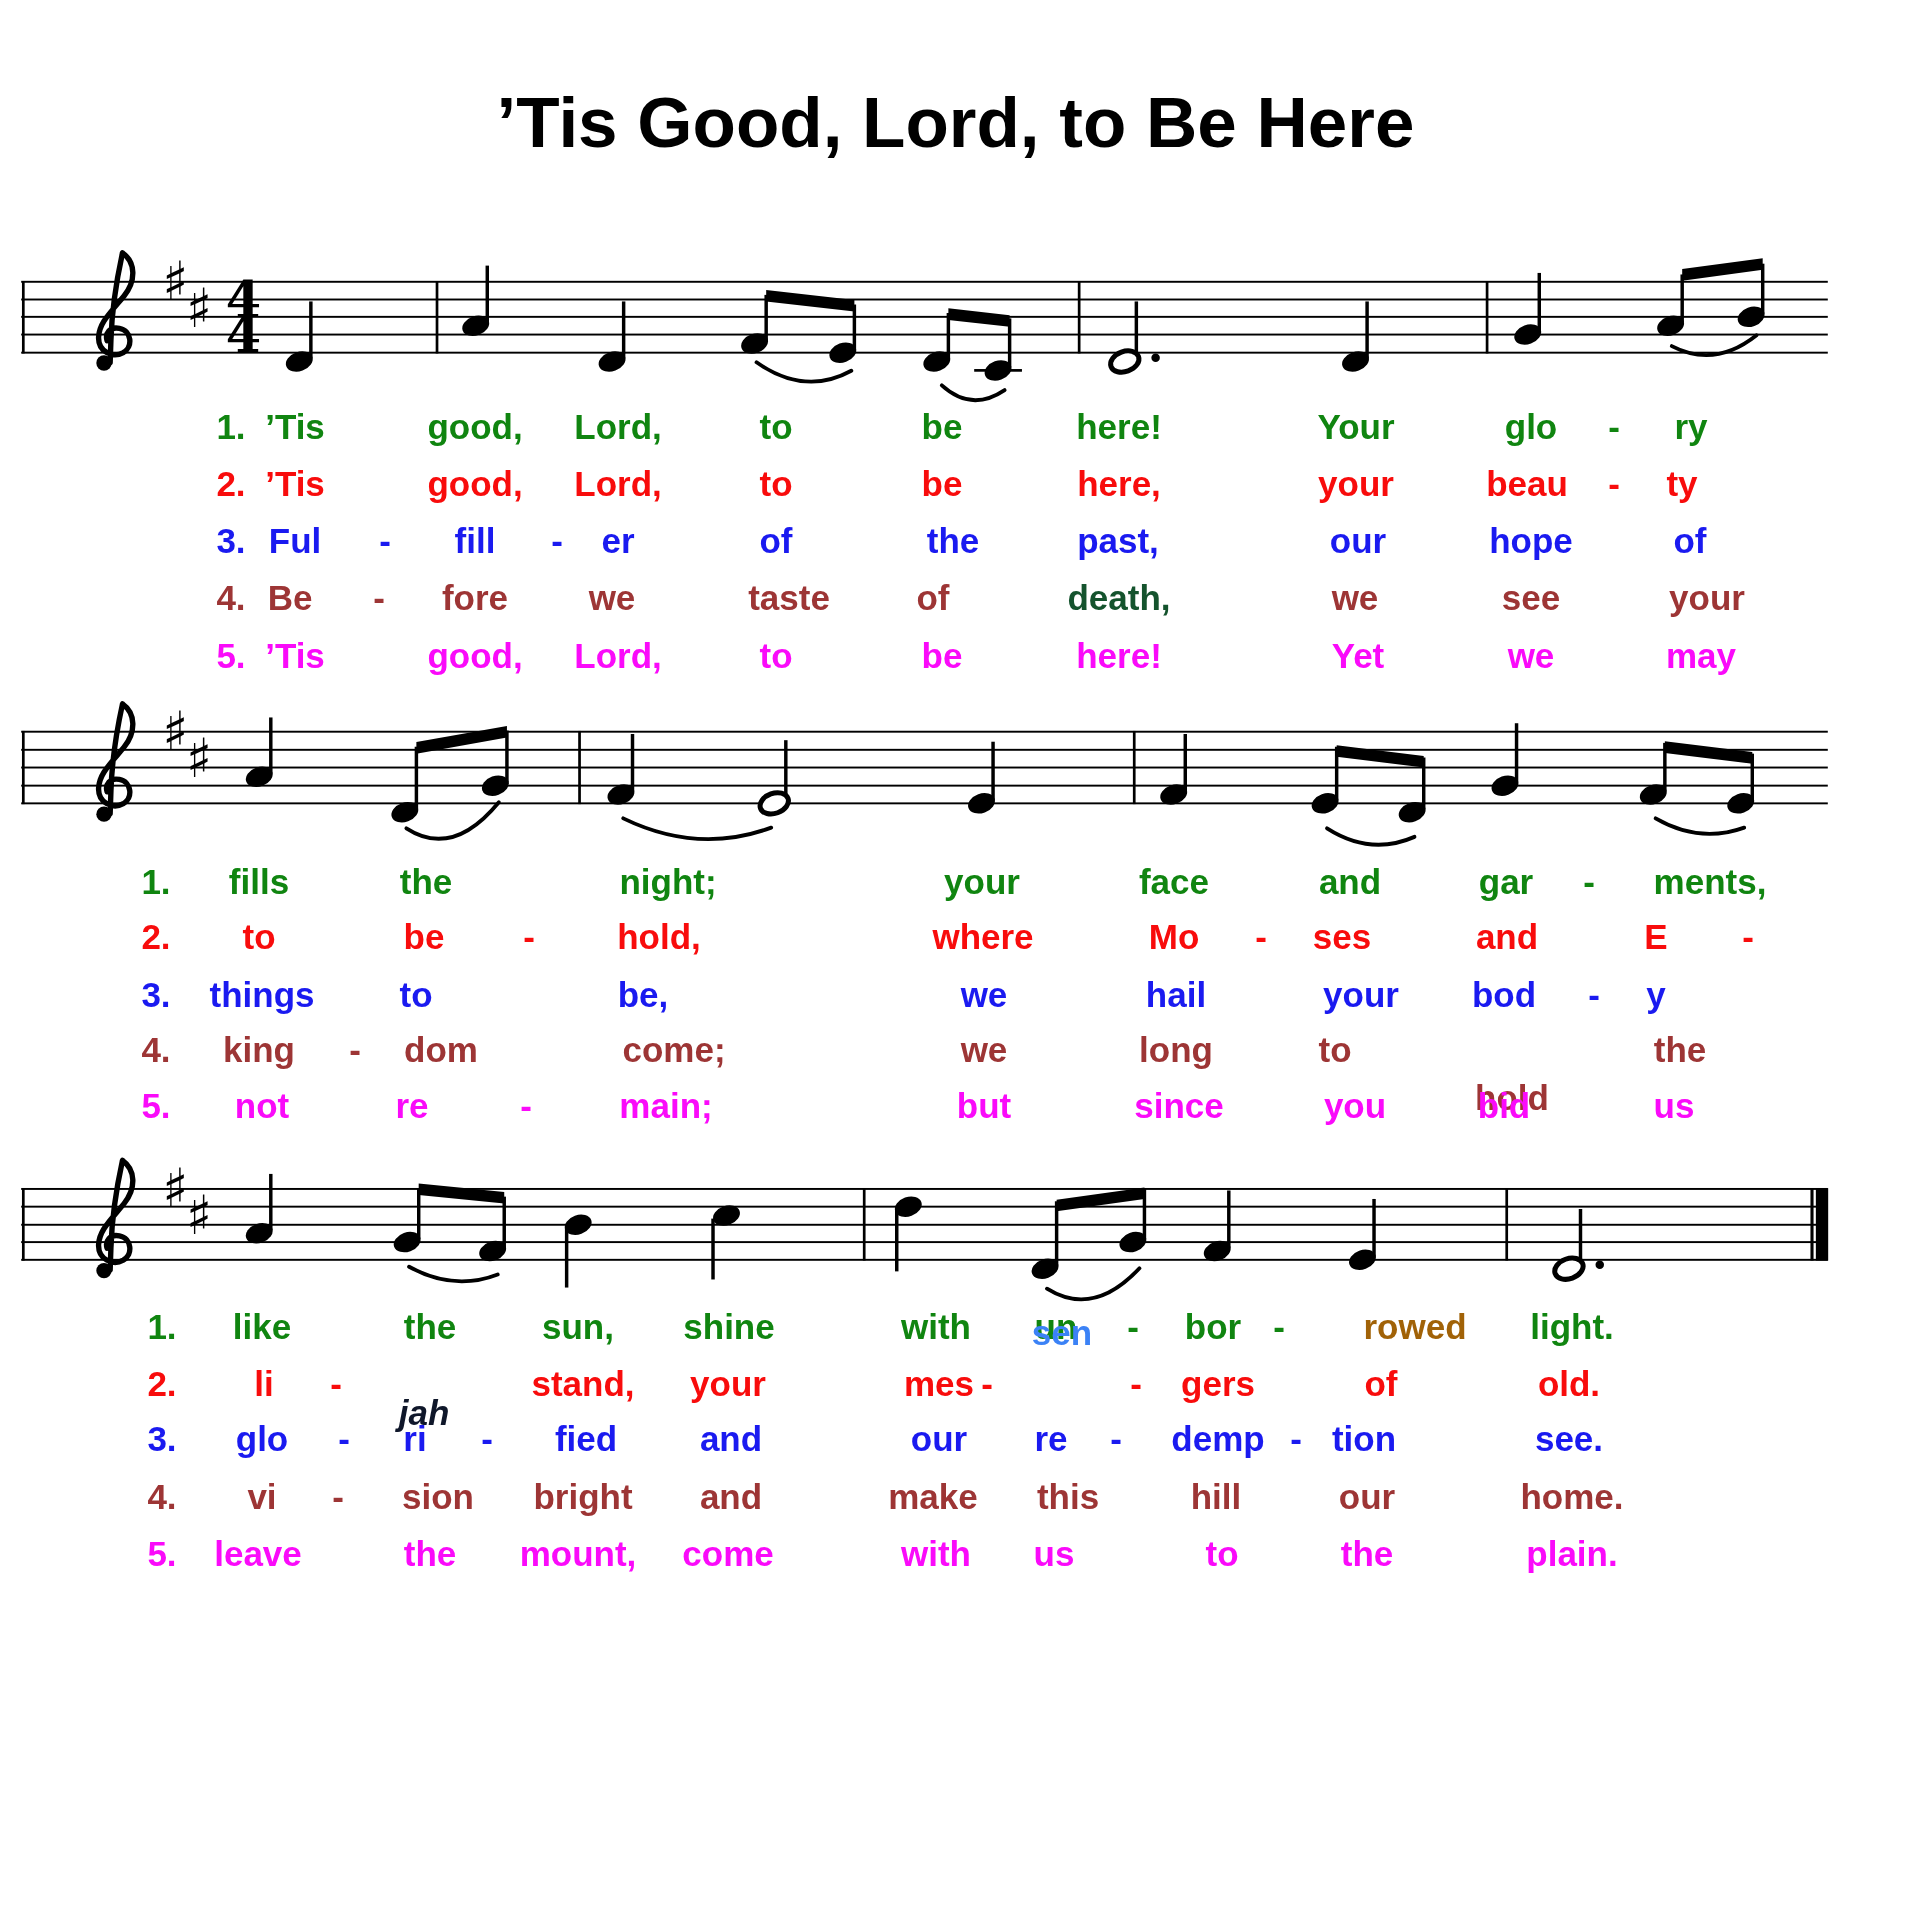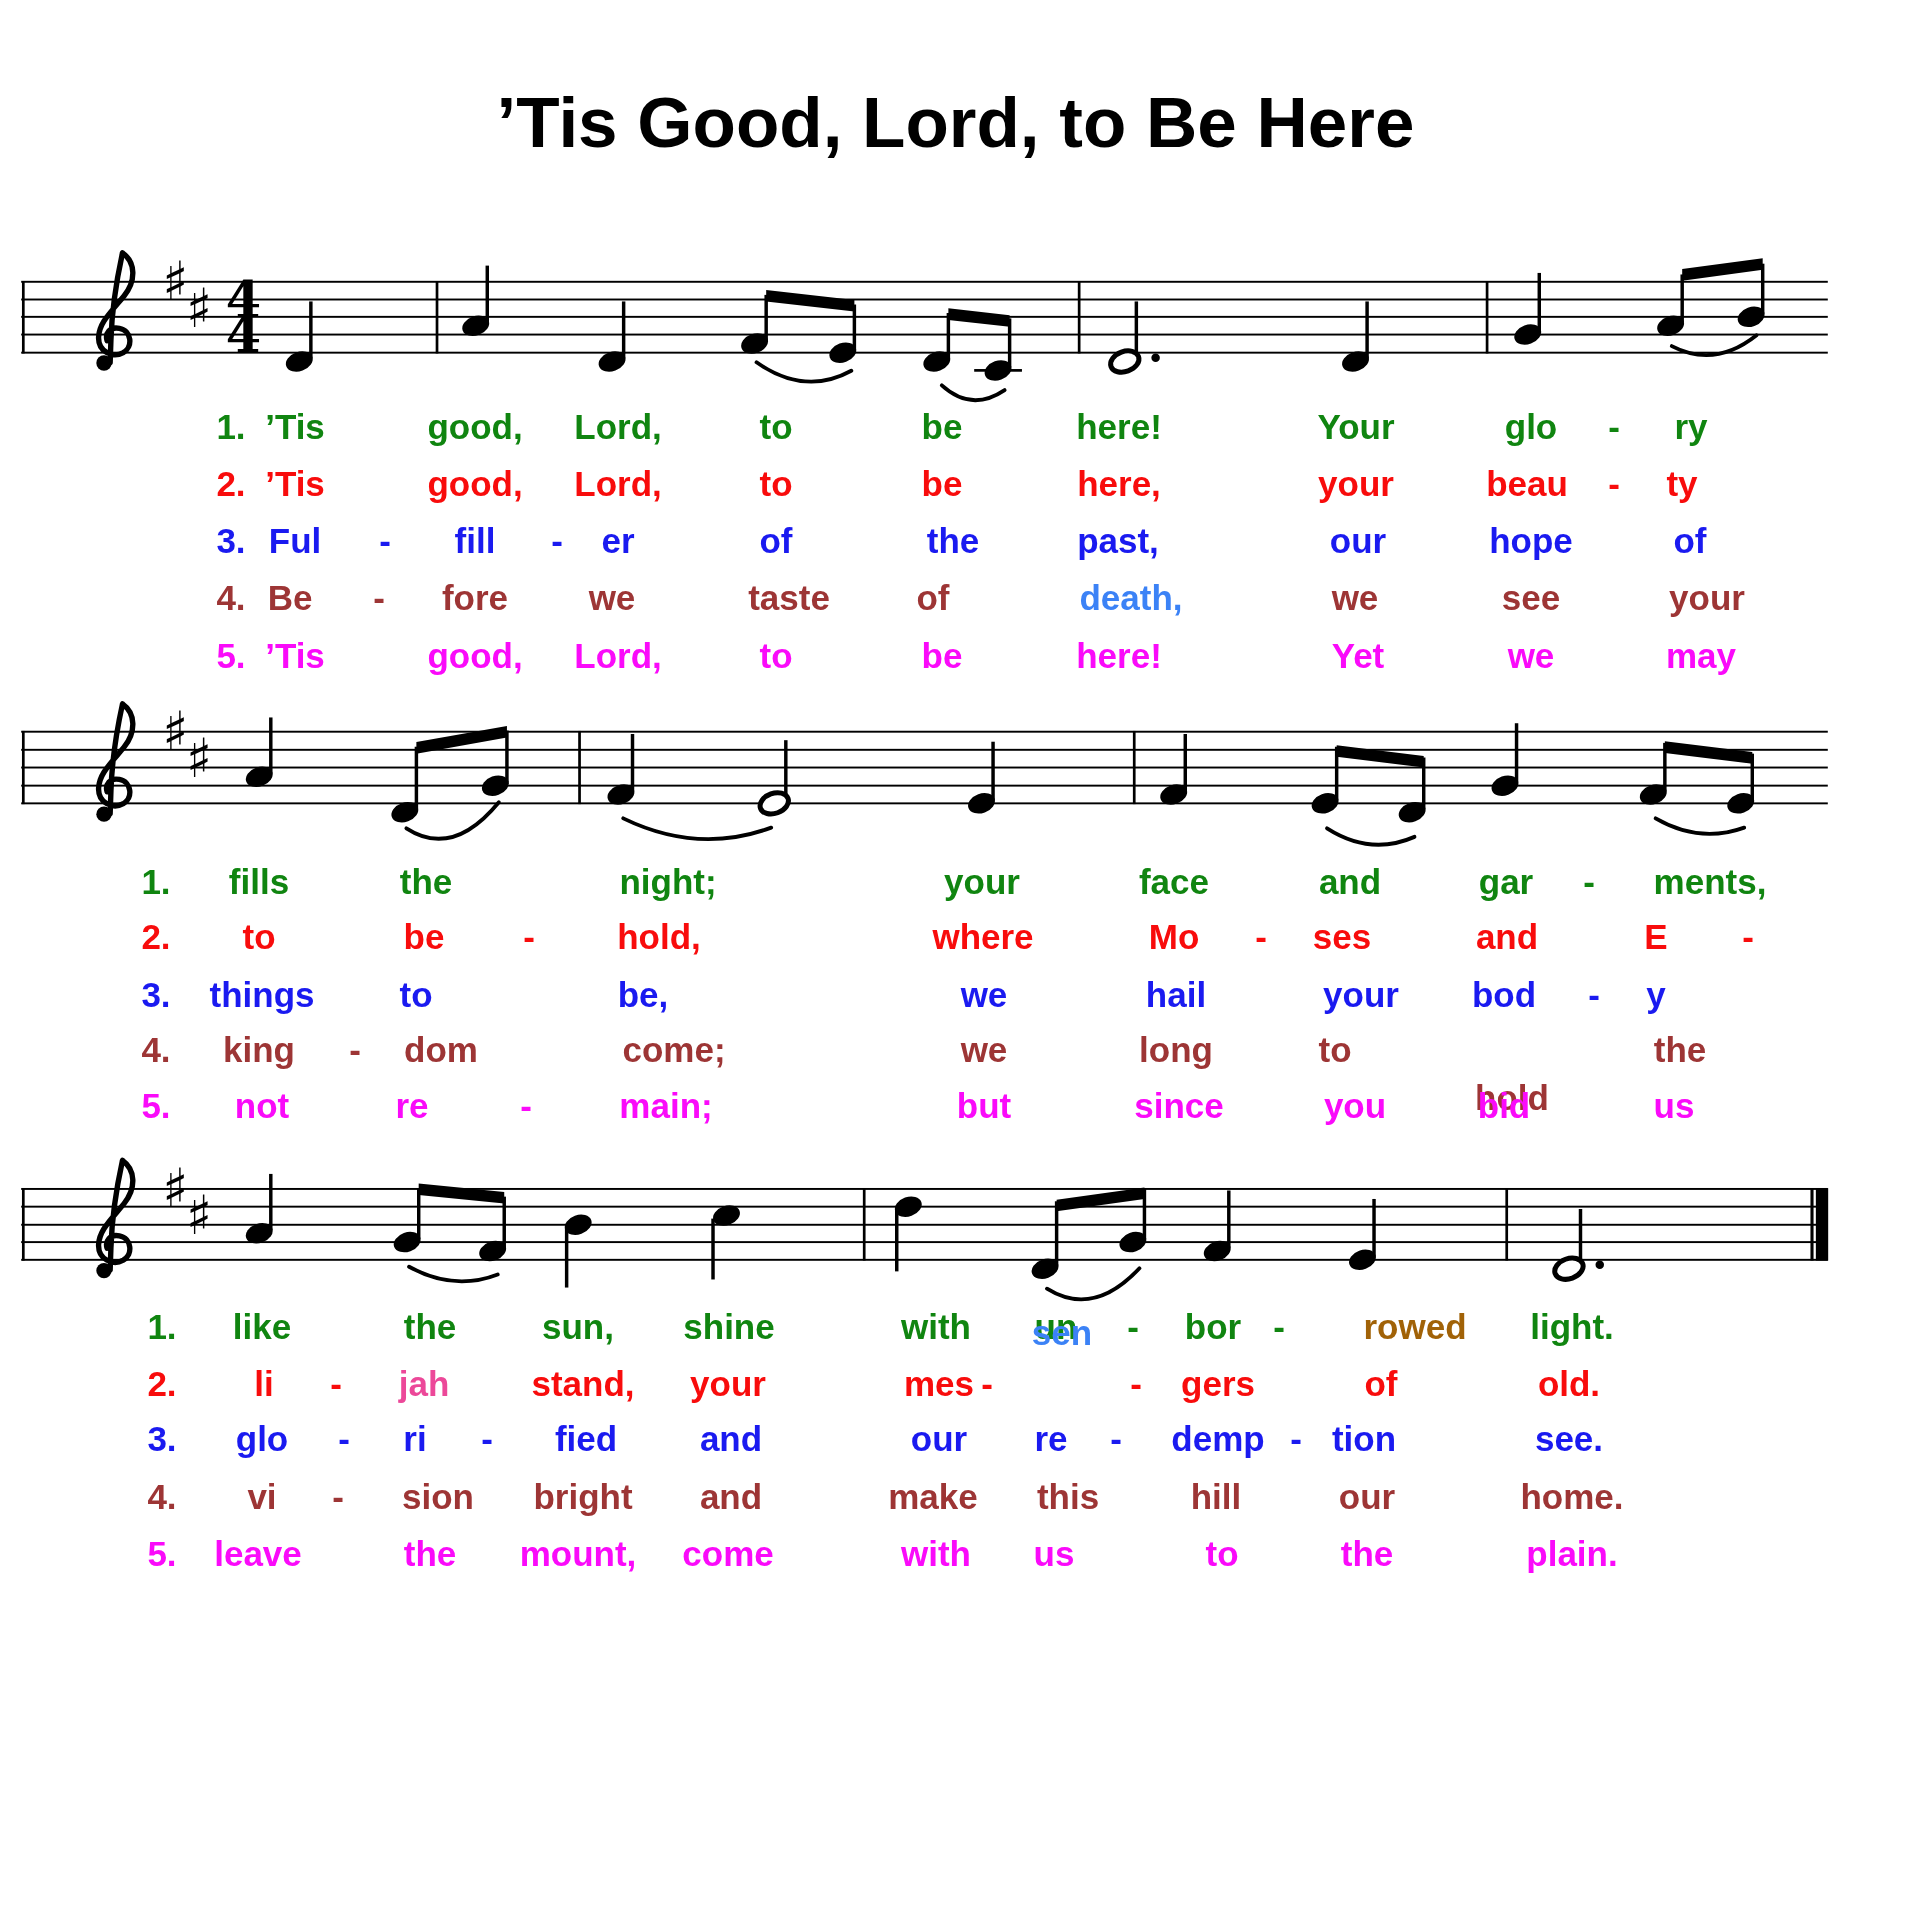--- a/index.html
+++ b/index.html
@@ -196,21 +196,21 @@
       <span class="lyr" style="left: 1358px; top: 540px; color: rgb(26, 26, 240);">our</span>
       <span class="lyr" style="left: 1531px; top: 540px; color: rgb(26, 26, 240);">hope</span>
       <span class="lyr" style="left: 1690px; top: 540px; color: rgb(26, 26, 240);">of</span>
       <span class="lyr" style="left: 231px; top: 597px; color: rgb(157, 53, 53);">4.</span>
       <span class="lyr" style="left: 290px; top: 597px; color: rgb(157, 53, 53);">Be</span>
       <span class="lyr" style="left: 379px; top: 597px; color: rgb(157, 53, 53);">-</span>
       <span class="lyr" style="left: 475px; top: 597px; color: rgb(157, 53, 53);">fore</span>
       <span class="lyr" style="left: 612px; top: 597px; color: rgb(157, 53, 53);">we</span>
       <span class="lyr" style="left: 789px; top: 597px; color: rgb(157, 53, 53);">taste</span>
       <span class="lyr" style="left: 933px; top: 597px; color: rgb(157, 53, 53);">of</span>
-      <span class="lyr" style="left: 1119px; top: 597px; color: #3b82f6; margin-left: 12px;">death,</span>
+      <span class="lyr" style="left: 1119px; top: 597px; color: #14532d;">death,</span>
       <span class="lyr" style="left: 1355px; top: 597px; color: rgb(157, 53, 53);">we</span>
       <span class="lyr" style="left: 1531px; top: 597px; color: rgb(157, 53, 53);">see</span>
       <span class="lyr" style="left: 1707px; top: 597px; color: rgb(157, 53, 53);">your</span>
       <span class="lyr" style="left: 231px; top: 655px; color: rgb(250, 10, 250);">5.</span>
       <span class="lyr" style="left: 295px; top: 655px; color: rgb(250, 10, 250);">’Tis</span>
       <span class="lyr" style="left: 475px; top: 655px; color: rgb(250, 10, 250);">good,</span>
       <span class="lyr" style="left: 618px; top: 655px; color: rgb(250, 10, 250);">Lord,</span>
       <span class="lyr" style="left: 776px; top: 655px; color: rgb(250, 10, 250);">to</span>
       <span class="lyr" style="left: 942px; top: 655px; color: rgb(250, 10, 250);">be</span>
       <span class="lyr" style="left: 1119px; top: 655px; color: rgb(250, 10, 250);">here!</span>
@@ -277,21 +277,21 @@
       <span class="lyr" style="left: 936px; top: 1326px; color: rgb(16, 133, 16);">with</span>
       <span class="lyr" style="left: 1056px; top: 1326px; color: rgb(16, 133, 16);">un</span>
       <span class="lyr" style="left: 1133px; top: 1326px; color: rgb(16, 133, 16);">-</span>
       <span class="lyr" style="left: 1213px; top: 1326px; color: rgb(16, 133, 16);">bor</span>
       <span class="lyr" style="left: 1279px; top: 1326px; color: rgb(16, 133, 16);">-</span>
       <span class="lyr" style="left: 1377px; top: 1326px; color: #a16207; margin-left: 38px;">rowed</span>
       <span class="lyr" style="left: 1572px; top: 1326px; color: rgb(16, 133, 16);">light.</span>
       <span class="lyr" style="left: 162px; top: 1383px; color: rgb(248, 12, 12);">2.</span>
       <span class="lyr" style="left: 264px; top: 1383px; color: rgb(248, 12, 12);">li</span>
       <span class="lyr" style="left: 336px; top: 1383px; color: rgb(248, 12, 12);">-</span>
-      <span class="lyr" style="left: 424px; top: 1383px; color: #ec4899;">jah</span>
+      <span class="lyr" style="left: 424px; top: 1412px; color: #0f172a; font-style: italic;">jah</span>
       <span class="lyr" style="left: 583px; top: 1383px; color: rgb(248, 12, 12);">stand,</span>
       <span class="lyr" style="left: 728px; top: 1383px; color: rgb(248, 12, 12);">your</span>
       <span class="lyr" style="left: 939px; top: 1383px; color: rgb(248, 12, 12);">mes</span>
       <span class="lyr" style="left: 987px; top: 1383px; color: rgb(248, 12, 12);">-</span>
       <span class="lyr" style="left: 1062px; top: 1332px; color: #3b82f6;">sen</span>
       <span class="lyr" style="left: 1136px; top: 1383px; color: rgb(248, 12, 12);">-</span>
       <span class="lyr" style="left: 1218px; top: 1383px; color: rgb(248, 12, 12);">gers</span>
       <span class="lyr" style="left: 1381px; top: 1383px; color: rgb(248, 12, 12);">of</span>
       <span class="lyr" style="left: 1569px; top: 1383px; color: rgb(248, 12, 12);">old.</span>
       <span class="lyr" style="left: 162px; top: 1438px; color: rgb(26, 26, 240);">3.</span>

